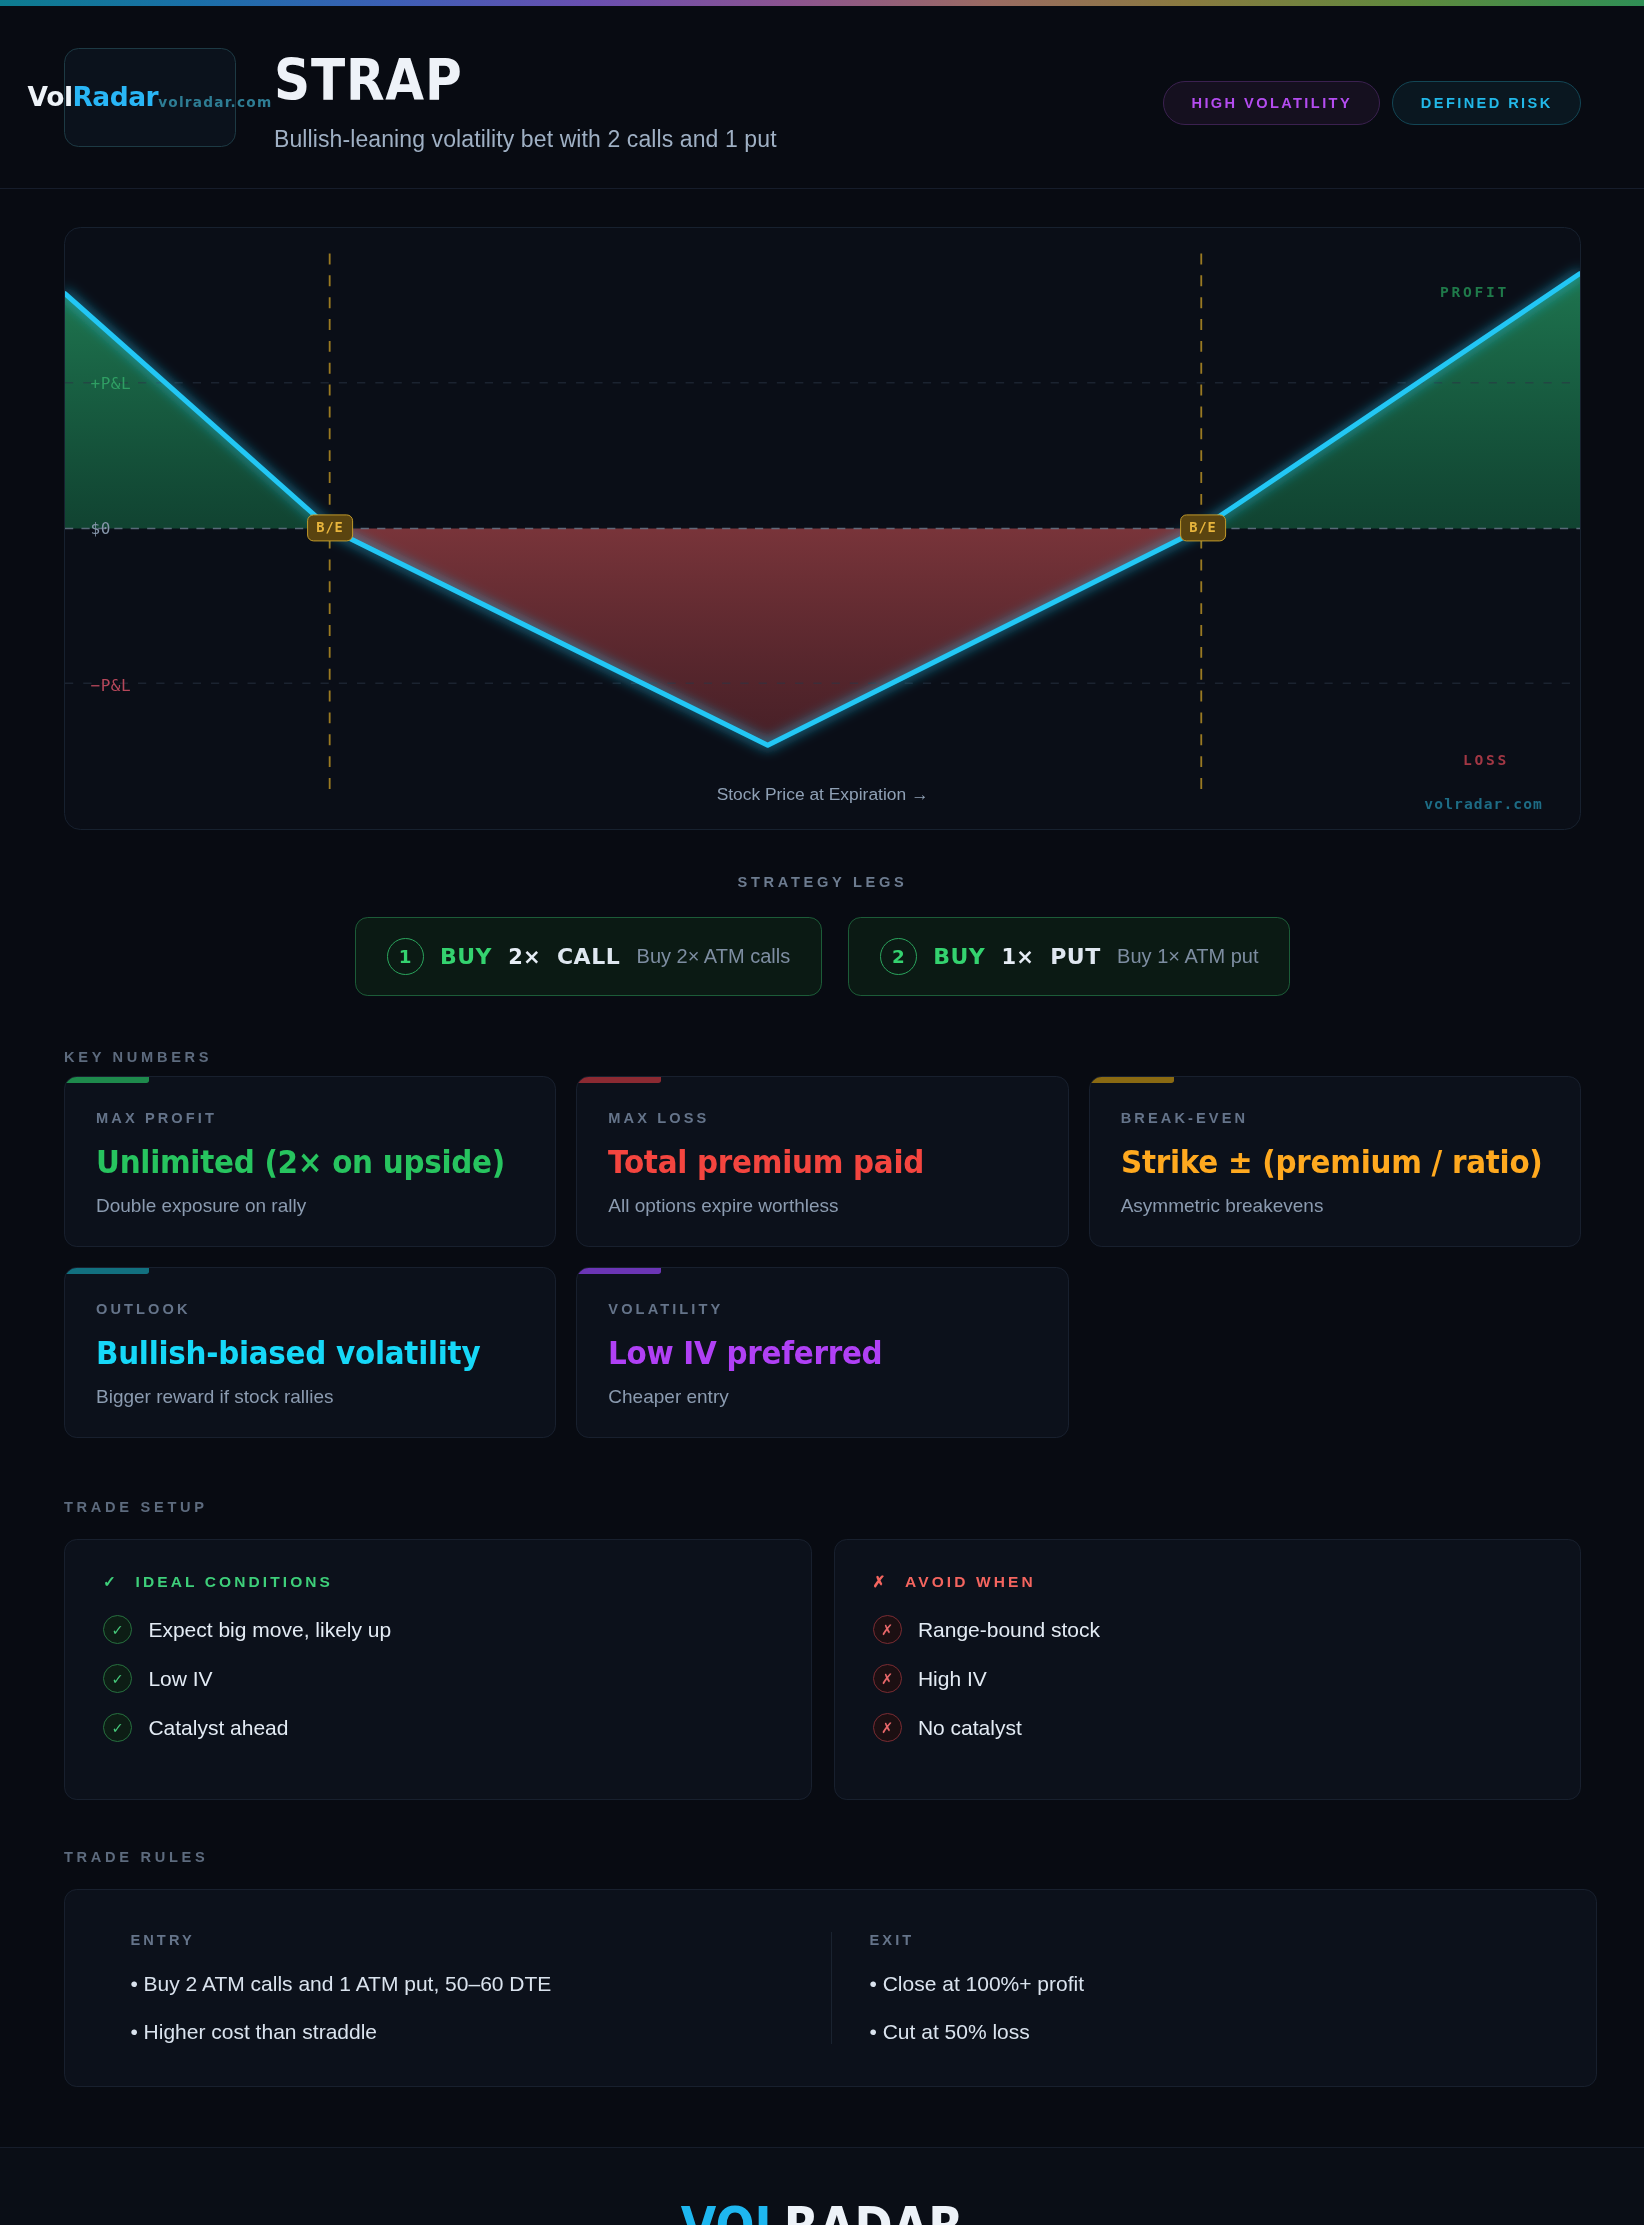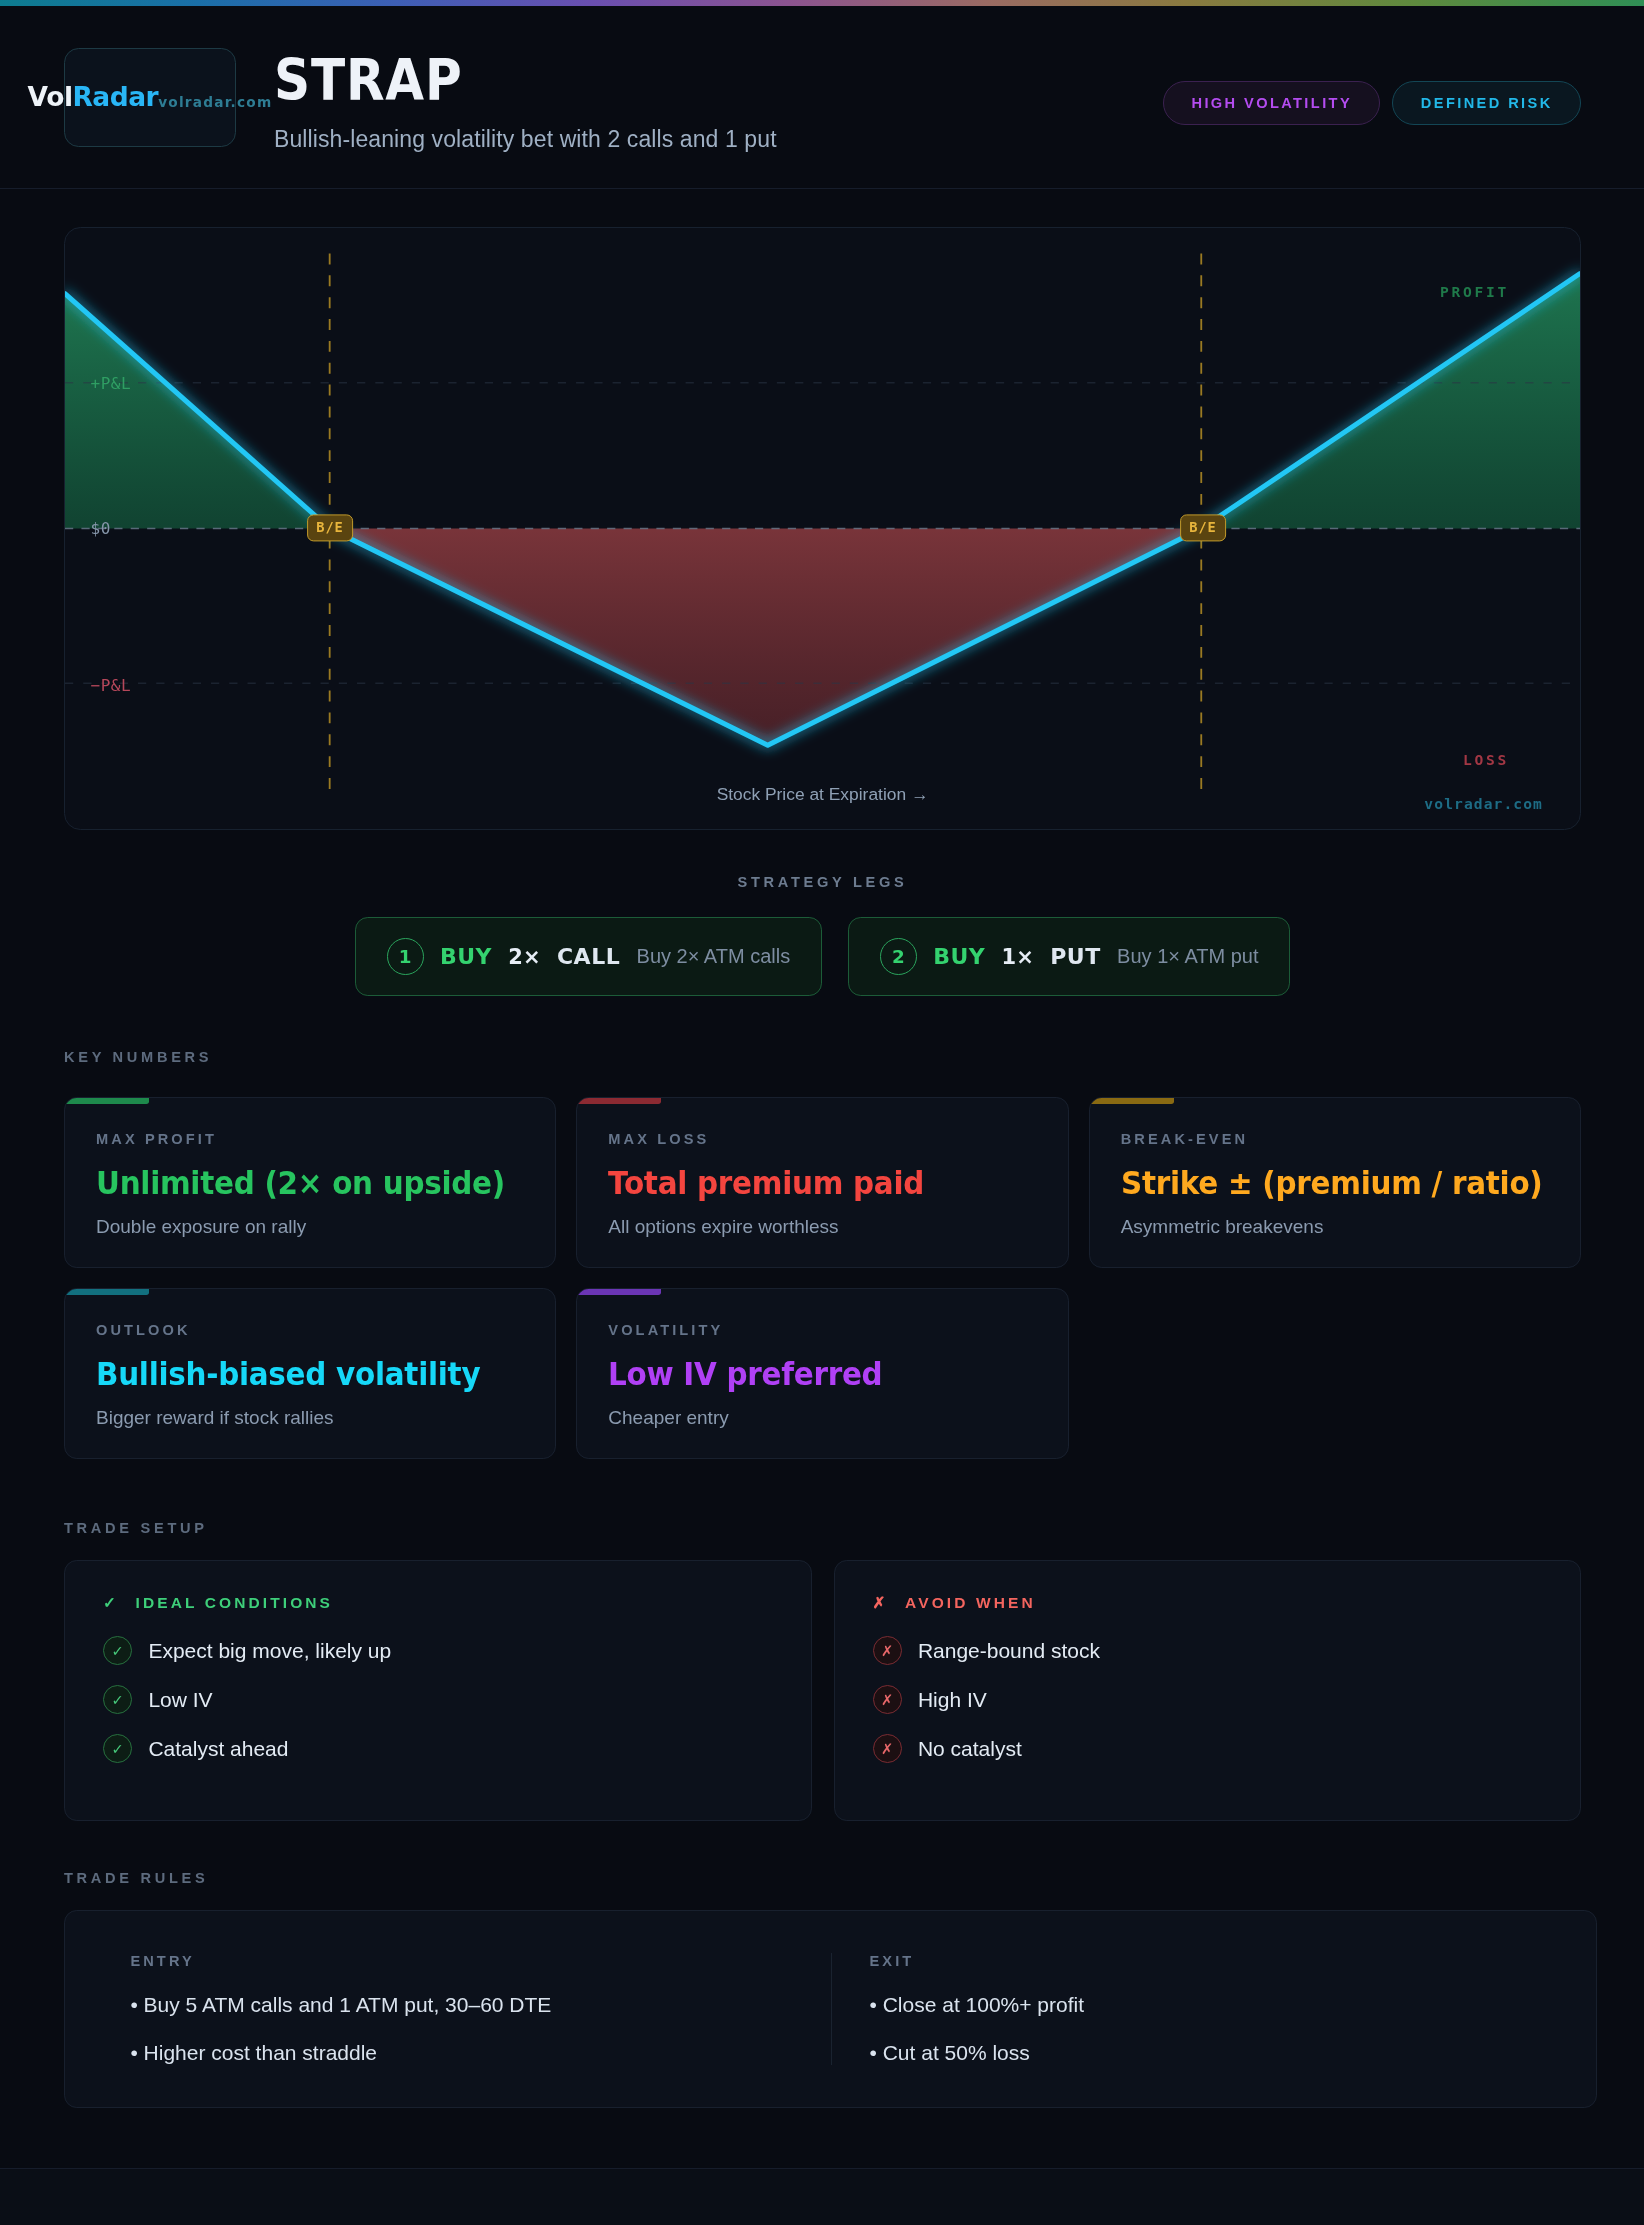--- a/index.html
+++ b/index.html
@@ -141,21 +141,21 @@
   .leg-qty { color: #e6edf5; font-weight: 700; font-size: 21px;
              font-family: "DejaVu Sans", sans-serif; }
   .leg-type { color: #dfe7f0; font-weight: 700; font-size: 22px;
               font-family: "DejaVu Sans", sans-serif; letter-spacing: 0.5px; }
   .leg-desc { color: #7d8da1; font-size: 20px; font-family: "Liberation Sans", sans-serif; }
 
   
   .keynum-sec { padding: 53px 64px 12px 64px; }
   .kn-grid {
     display: grid; grid-template-columns: repeat(3, 1fr);
-    gap: 20px; margin-top: 32px;
+    gap: 20px; margin-top: 11px;
   }
   .kn-card {
     position: relative; background: #0c111b;
     border: 0.9px solid #18202e; border-radius: 12.8px;
     padding: 33px 31px 29px 31px; min-height: 144px; overflow: hidden;
   }
   .kn-card::before {
     content: ""; position: absolute; top: 0; left: 0;
     width: 84px; height: 5.5px; border-radius: 0 0 2.7px 0;
     background: var(--accent);
@@ -405,21 +405,21 @@
     </div>
 
   </div>
 </div>
 
 <div class="rules-sec">
   <div class="sec-label">TRADE RULES</div>
   <div class="rules-card">
     <div class="rules-col">
       <div class="rules-label">ENTRY</div>
-      <div class="rules-item">• Buy 5 ATM calls and 1 ATM put, 30–60 DTE</div>
+      <div class="rules-item">• Buy 2 ATM calls and 1 ATM put, 50–60 DTE</div>
       <div class="rules-item">• Higher cost than straddle</div>
     </div>
     <div class="rules-col">
       <div class="rules-label">EXIT</div>
       <div class="rules-item">• Close at 100%+ profit</div>
       <div class="rules-item">• Cut at 50% loss</div>
     </div>
   </div>
 </div>
 

